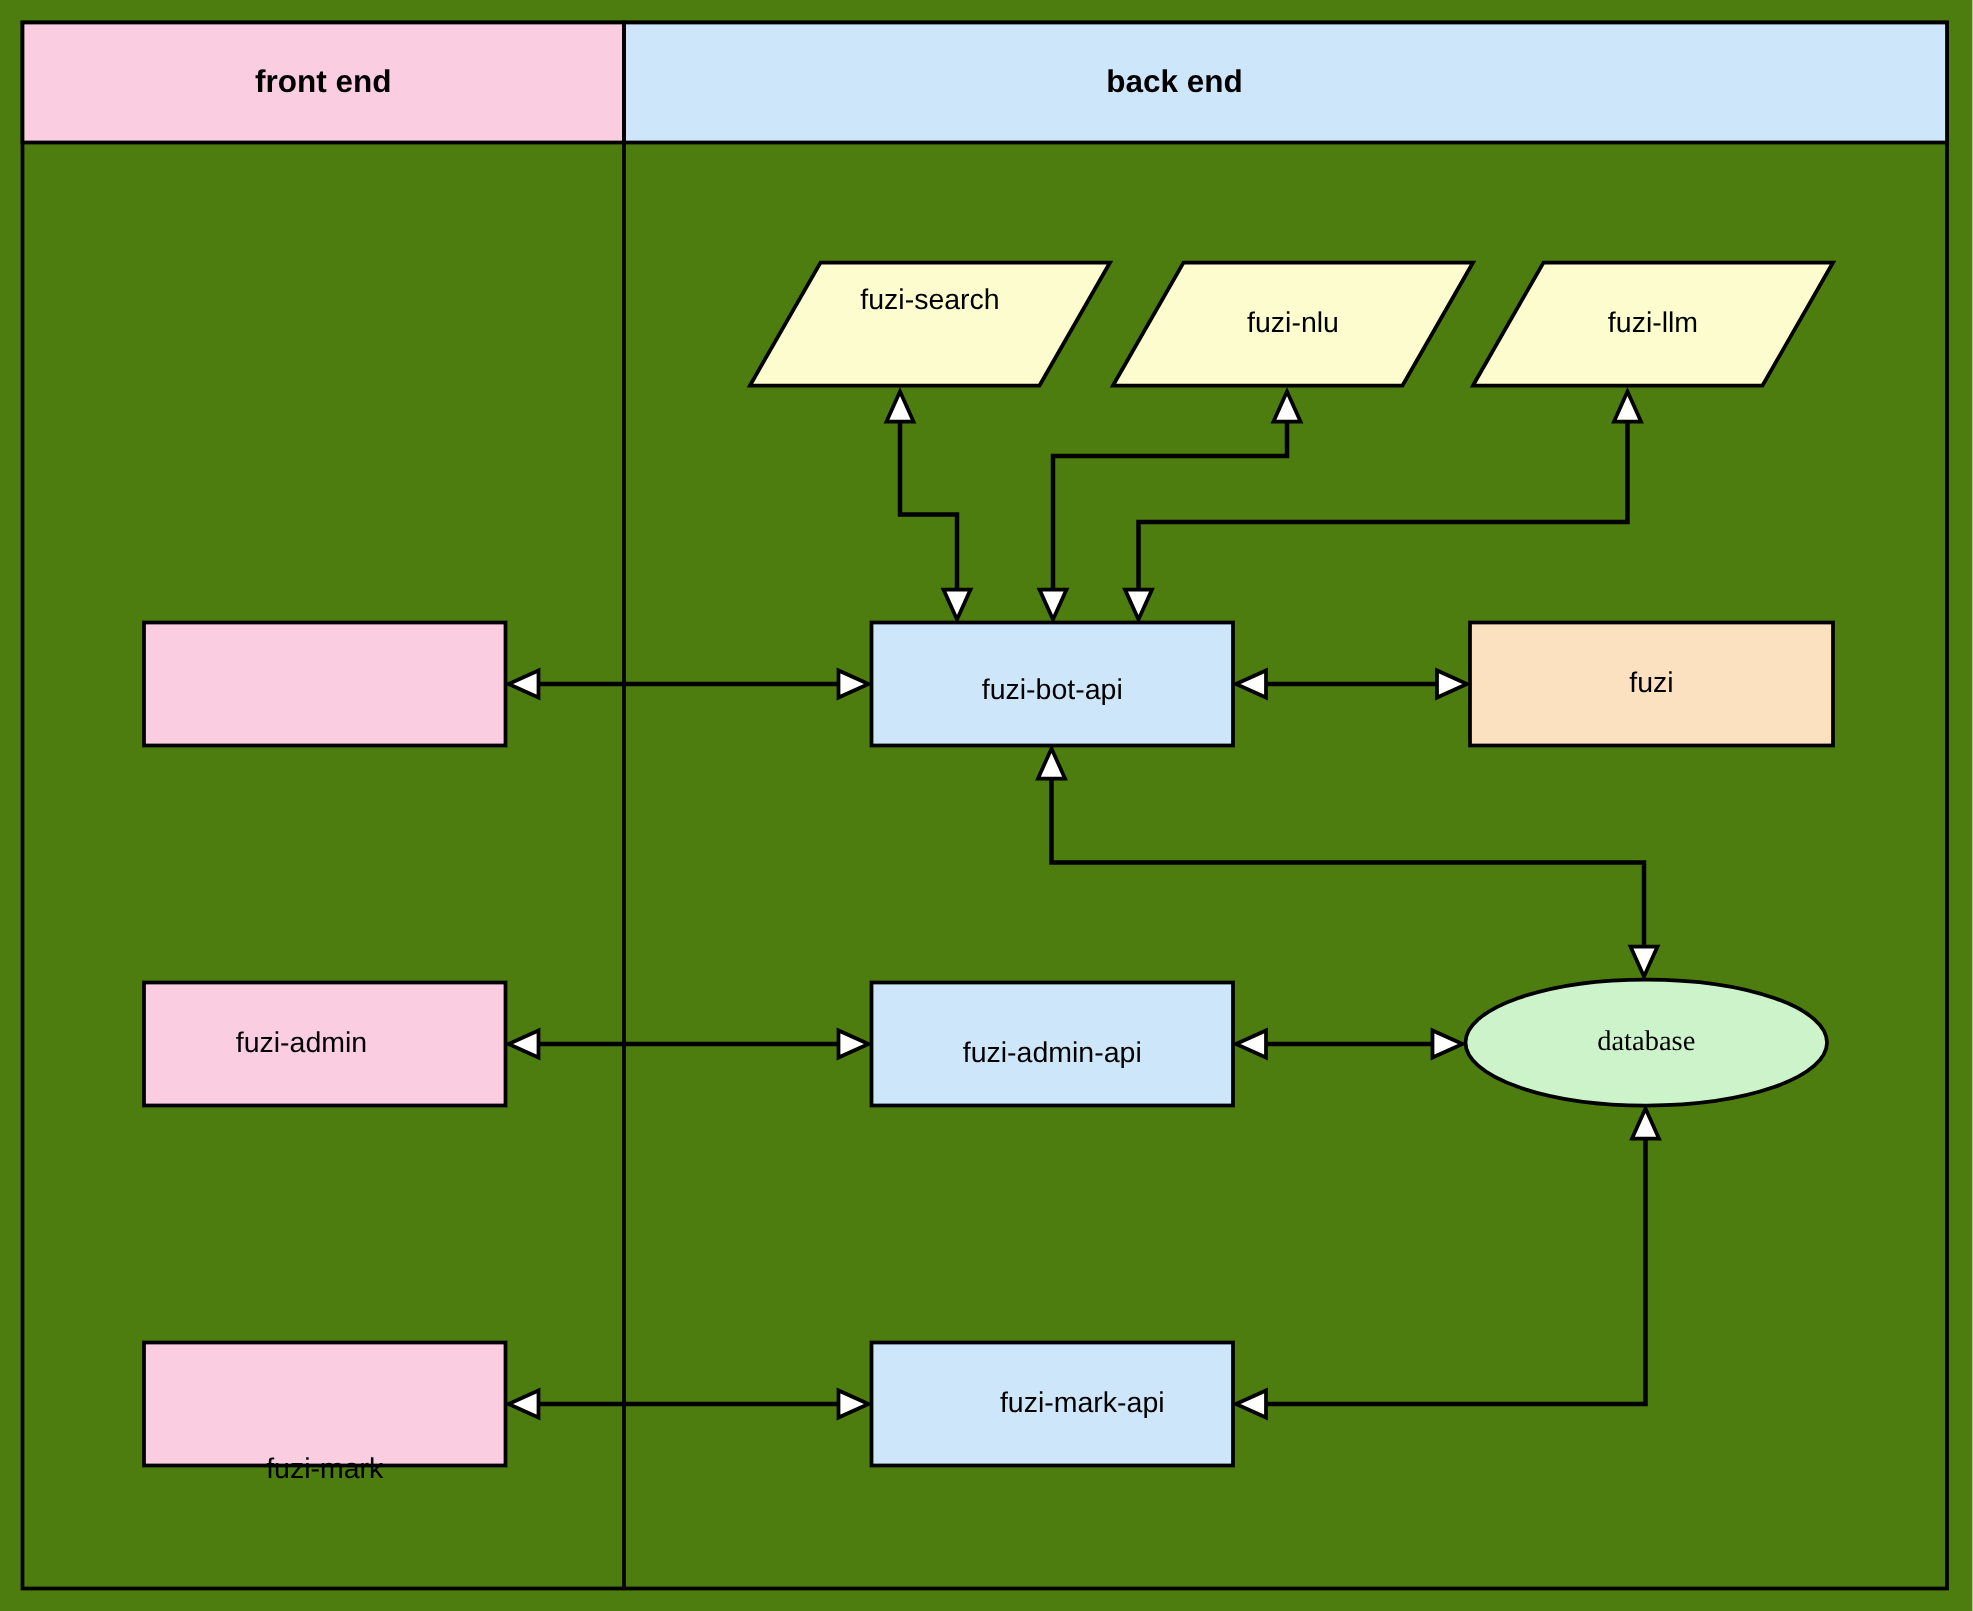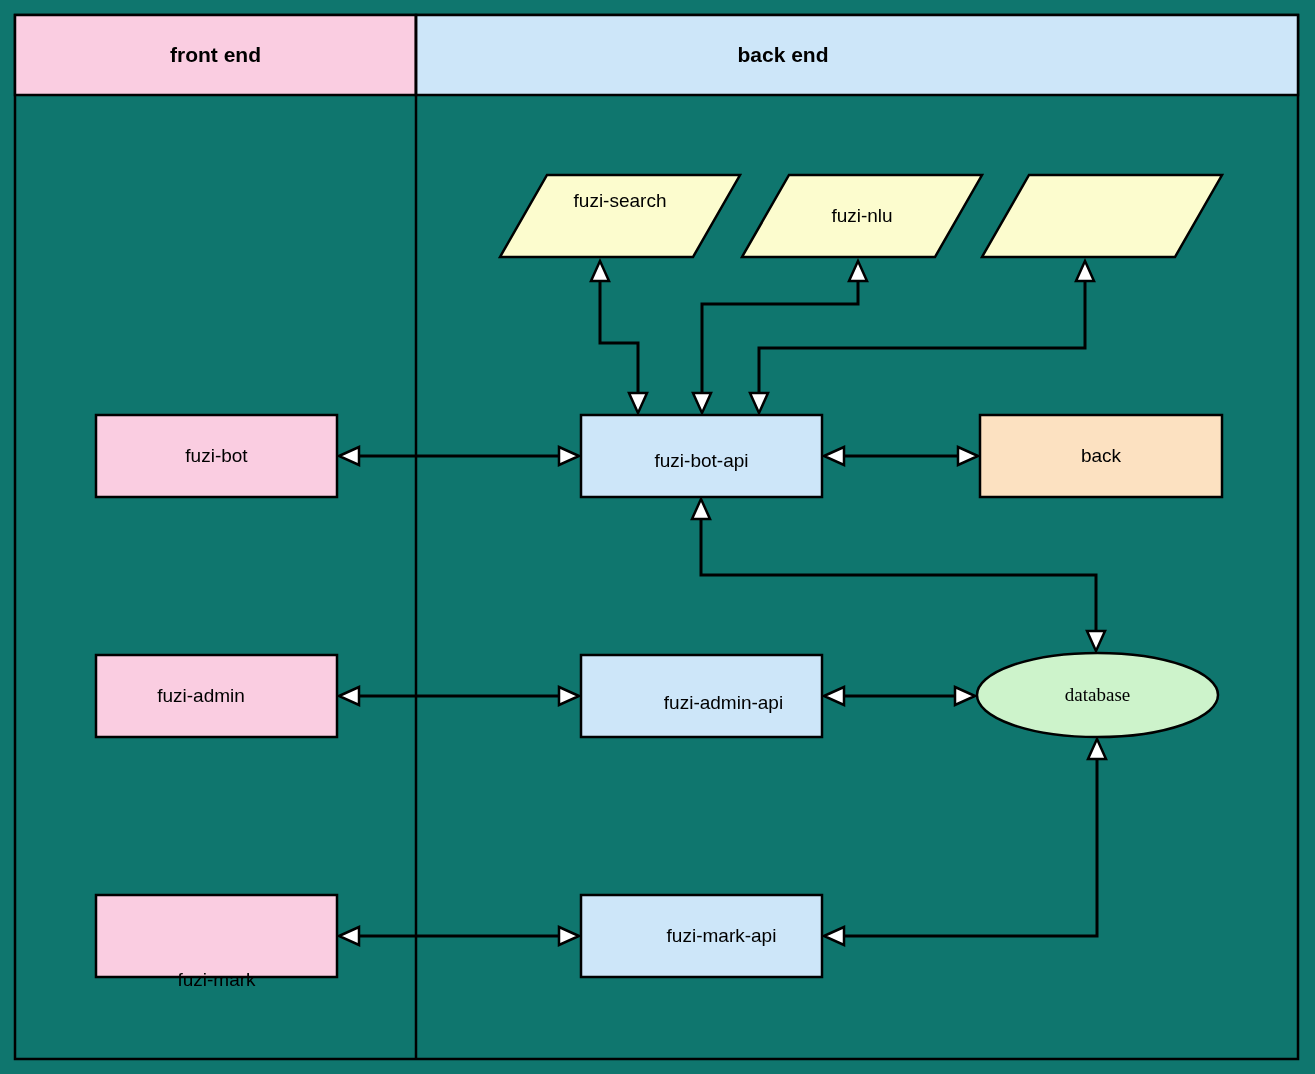--- a/index.html
+++ b/index.html
@@ -1,20 +1,20 @@
 <!DOCTYPE html>
 <html><head>
 <meta charset="utf-8">
 <style>
   html, body { margin: 0; padding: 0; background: #ffffff; }
   .canvas {
     position: relative;
     width: 1315px;
     height: 1074px;
-    background: #0f766e;
+    background: #4d7c0f;
     font-family: "Liberation Sans", "DejaVu Sans", sans-serif;
     color: #000000;
   }
   .layer-svg {
     position: absolute;
     left: 0; top: 0;
     width: 1315px; height: 1074px;
   }
   .label {
     position: absolute;
@@ -103,25 +103,25 @@
       <rect x="96" y="895" width="241" height="82" fill="#FACDE1"></rect>
       <rect x="581" y="895" width="241" height="82" fill="#CDE6F9"></rect>
     </g>
   </svg>
 
   <div class="label header" style="left:14px; top:15px; width:403px; height:80px;">front end</div>
   <div class="label header" style="left:416px; top:15px; width:734px; height:80px;">back end</div>
 
   <div class="label" style="left:500px; top:160px; width:240px; height:82px;">fuzi-search</div>
   <div class="label" style="left:742px; top:175px; width:240px; height:82px;">fuzi-nlu</div>
+  <div class="label" style="left:982px; top:175px; width:240px; height:82px;">fuzi-llm</div>
 
-  <div class="label" style="left:96px; top:415px; width:241px; height:82px;">fuzi-bot</div>
   <div class="label" style="left:581px; top:415px; width:241px; height:92px;">fuzi-bot-api</div>
-  <div class="label" style="left:980px; top:415px; width:242px; height:82px;">back</div>
+  <div class="label" style="left:980px; top:415px; width:242px; height:82px;">fuzi</div>
 
   <div class="label" style="left:96px; top:655px; width:210px; height:82px;">fuzi-admin</div>
-  <div class="label" style="left:581px; top:655px; width:241px; height:97px;padding-left:22px;">fuzi-admin-api</div>
+  <div class="label" style="left:581px; top:655px; width:241px; height:97px;">fuzi-admin-api</div>
   <div class="label" style="left:977px; top:653px; width:241px; height:84px;font-family:Liberation Serif, serif;">database</div>
 
   <div class="label" style="left:96px; top:939px; width:241px; height:82px;">fuzi-mark</div>
   <div class="label" style="left:581px; top:895px; width:241px; height:82px;padding-left:20px;">fuzi-mark-api</div>
 
 </div>
 
 </body></html>

